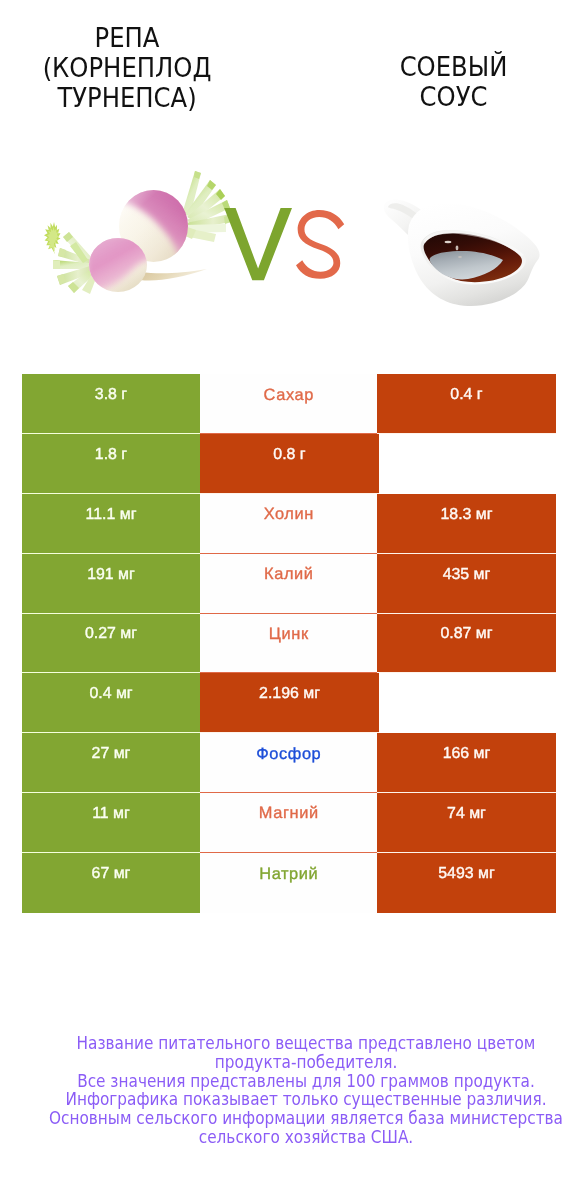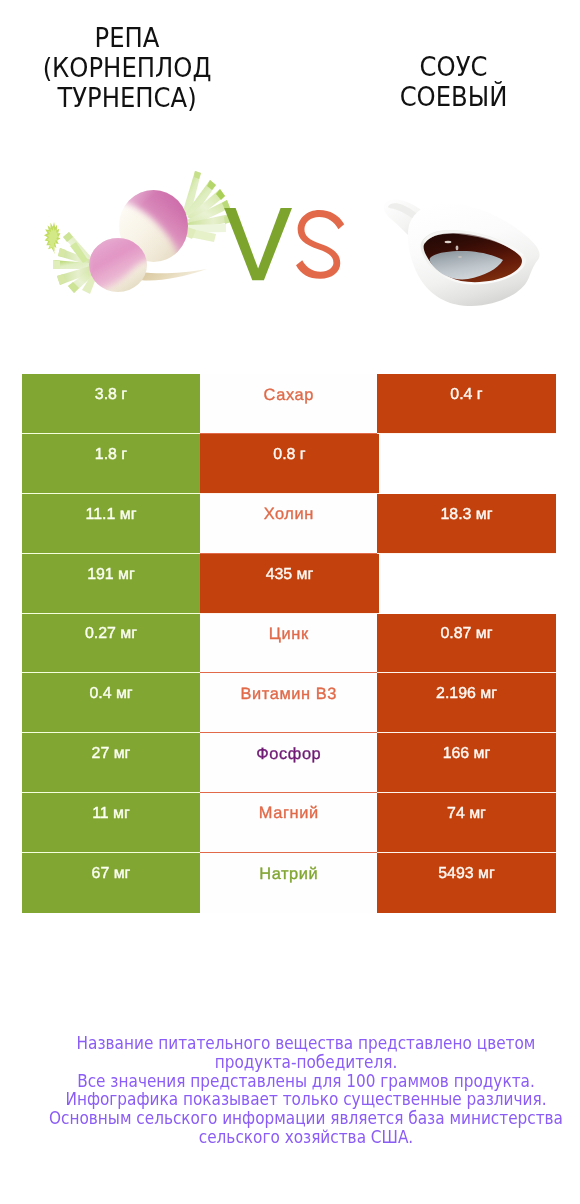--- a/index.html
+++ b/index.html
@@ -41,22 +41,22 @@
 
 <div class="page">
 
   <div class="titlewrap">
     <div class="title left" id="ltitle">
         <div>РЕПА</div>
         <div>(КОРНЕПЛОД</div>
         <div>ТУРНЕПСА)</div>
       </div>
     <div class="title right" id="rtitle">
+        <div>СОЕВЫЙ</div>
         <div>СОУС</div>
-        <div>СОЕВЫЙ</div>
       </div>
   </div>
 
   <div class="hero">
 
     <svg class="art art-turnip" width="230" height="150" viewBox="0 0 230 150" xmlns="http://www.w3.org/2000/svg">
       <defs>
         <clipPath id="clipA">
             <ellipse cx="123.5" cy="66" rx="34.5" ry="36"></ellipse>
           </clipPath>
@@ -272,35 +272,35 @@
         <div class="cell l">1.8 г</div>
         <div class="cell r">0.8 г</div>
       </div>
       <div class="row">
         <div class="cell l">11.1 мг</div>
         <div class="cell m" style="color: rgb(224, 106, 73); border-bottom: 1px solid rgb(224, 106, 73);">Холин</div>
         <div class="cell r">18.3 мг</div>
       </div>
       <div class="row">
         <div class="cell l">191 мг</div>
+        <div class="cell m" style="color: rgb(224, 106, 73); border-bottom: 1px solid rgb(224, 106, 73);">Калий</div>
         <div class="cell r">435 мг</div>
       </div>
       <div class="row">
         <div class="cell l">0.27 мг</div>
         <div class="cell m" style="color: rgb(224, 106, 73); border-bottom: 1px solid rgb(224, 106, 73);">Цинк</div>
         <div class="cell r">0.87 мг</div>
       </div>
       <div class="row">
         <div class="cell l">0.4 мг</div>
-        <div class="cell m" style="color: rgb(224, 106, 73); border-bottom: 1px solid rgb(224, 106, 73);">Витамин B3</div>
         <div class="cell r">2.196 мг</div>
       </div>
       <div class="row">
         <div class="cell l">27 мг</div>
-        <div class="cell m" style="color: #701a75; border-bottom: 1px solid rgb(224, 106, 73);">Фосфор</div>
+        <div class="cell m" style="color: #1d4ed8; border-bottom: 1px solid rgb(224, 106, 73);">Фосфор</div>
         <div class="cell r">166 мг</div>
       </div>
       <div class="row">
         <div class="cell l">11 мг</div>
         <div class="cell m" style="color: rgb(224, 106, 73); border-bottom: 1px solid rgb(224, 106, 73);">Магний</div>
         <div class="cell r">74 мг</div>
       </div>
       <div class="row">
         <div class="cell l">67 мг</div>
         <div class="cell m" style="color: rgb(130, 166, 50);">Натрий</div>

